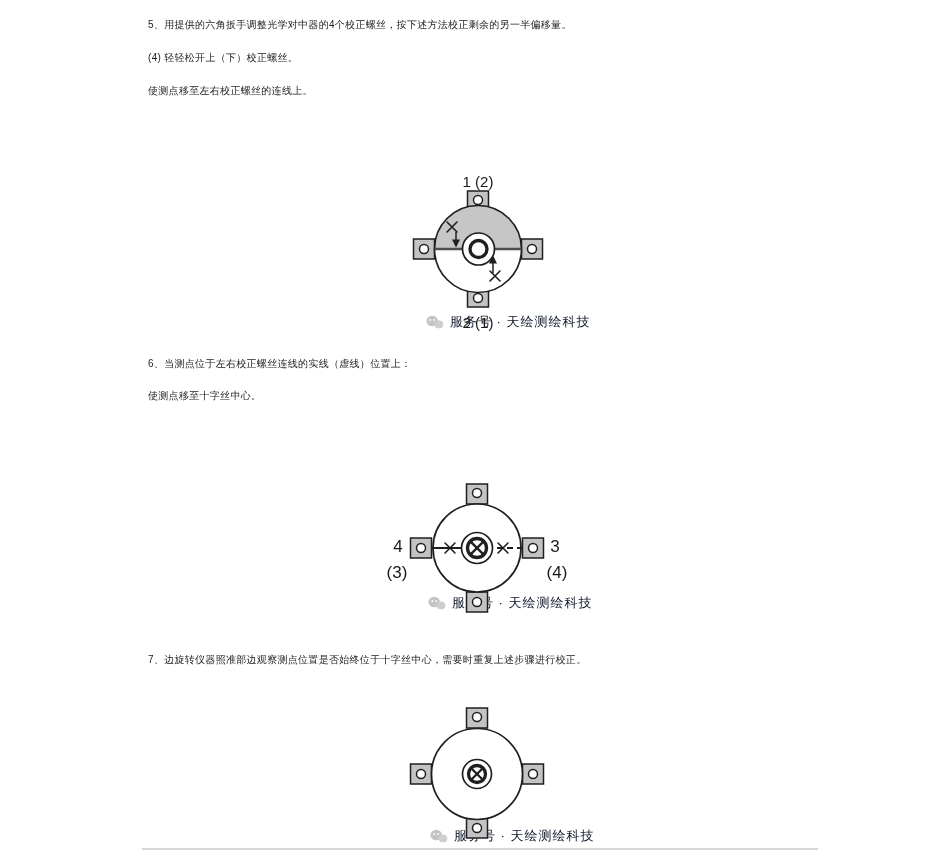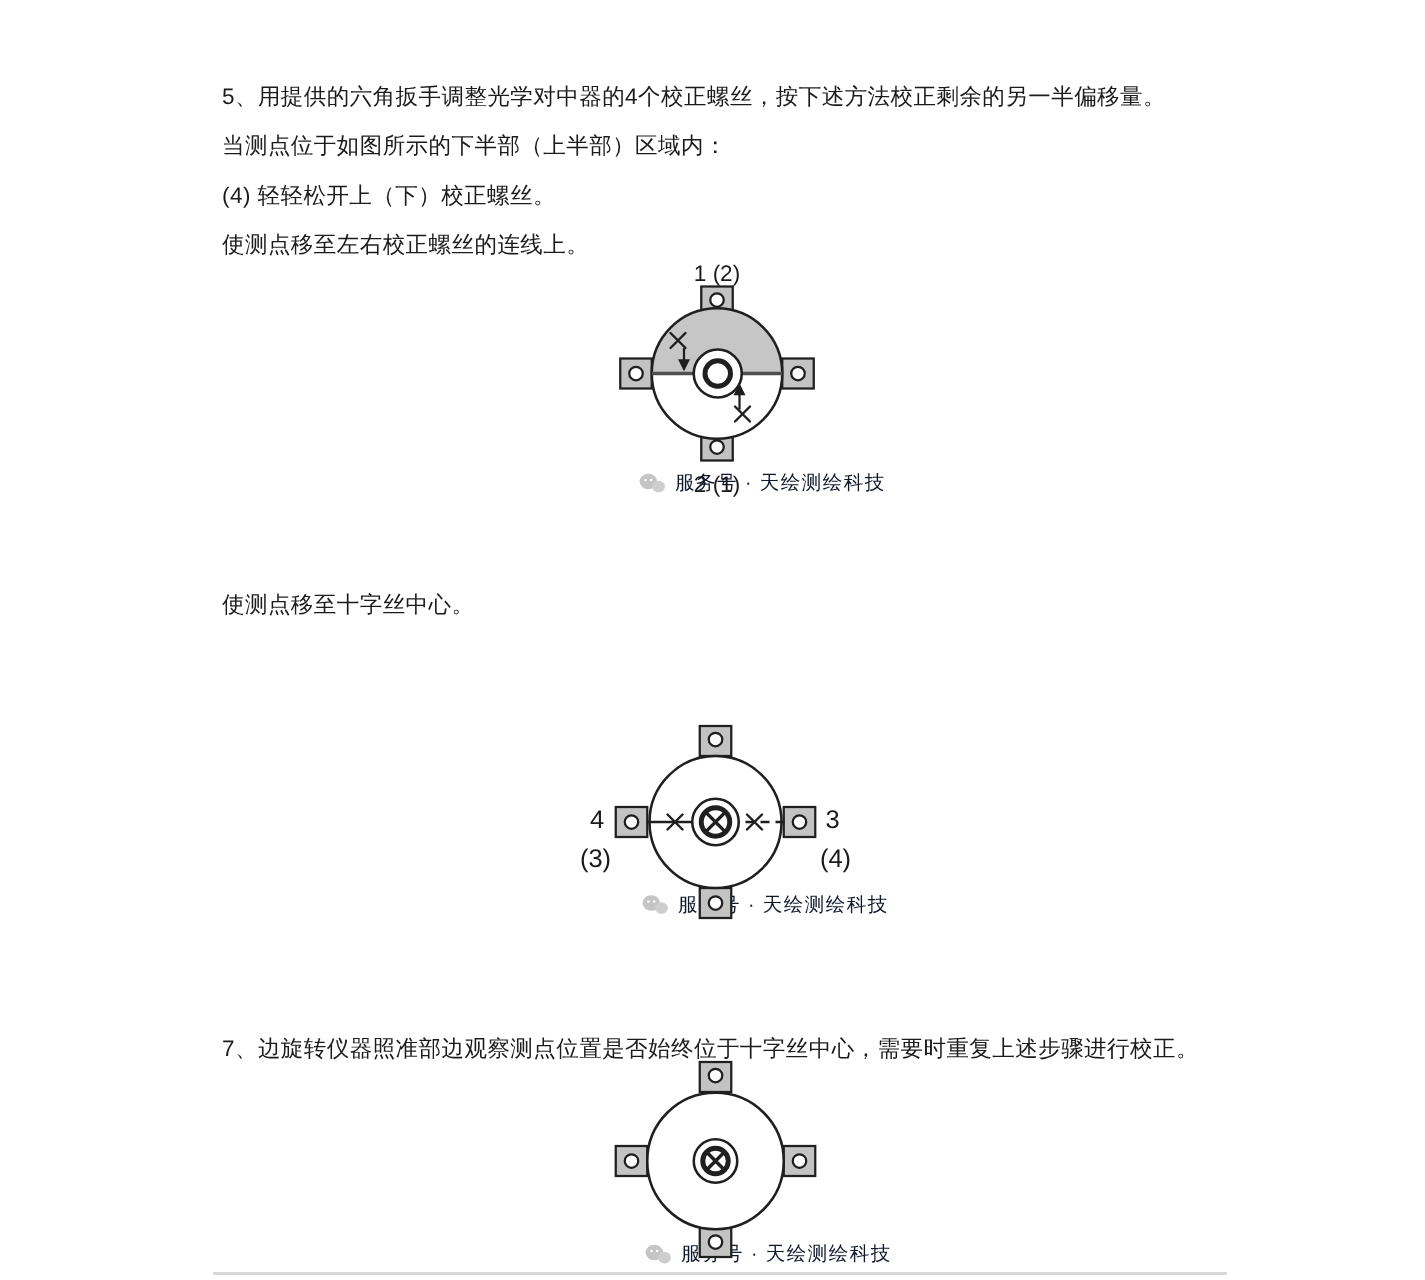--- a/index.html
+++ b/index.html
@@ -1,20 +1,20 @@
 <!DOCTYPE html>
 <html><head>
 <meta charset="utf-8">
 <style>
   * { margin:0; padding:0; box-sizing:border-box; }
   html,body { background:#ffffff; }
   body { font-family:"Liberation Sans","DejaVu Sans",sans-serif; }
   .page { position:relative; width:950px; height:853px; background:#ffffff; overflow:hidden; }
 
-  .textblock { position:absolute; color:#1b1b1b; font-size:15px;margin-top:40px; }
+  .textblock { position:absolute; color:#1b1b1b; font-size:10px; }
   .textblock p { height:33px; line-height:33px; white-space:nowrap; letter-spacing:0.3px; }
   #sec6 p { height:32px; line-height:32px; }
   #sec7 { width:676px; }
   #sec7 p { height:auto; line-height:32px; white-space:normal; }
 
   .fig { position:absolute; }
   svg text { font-family:"Liberation Sans","DejaVu Sans",sans-serif; fill:#1a1a1a; }
 
   .screw  { fill:#c3c3c3; stroke:#1f1f1f; stroke-width:1.5; }
   .hole   { fill:#ffffff; stroke:#1f1f1f; stroke-width:1.5; }
@@ -34,21 +34,20 @@
                color:#0f172a; font-size:13px; letter-spacing:1px; white-space:nowrap; }
   .divider { position:absolute; background:#d8d8d8; }
 </style>
 </head>
 <body>
 
 <div class="page">
 
   <div class="textblock" id="sec5" style="left:148px; top:8px;">
     <p>5、用提供的六角扳手调整光学对中器的4个校正螺丝，按下述方法校正剩余的另一半偏移量。</p>
-    <p>当测点位于如图所示的下半部（上半部）区域内：</p>
     <p>(4) 轻轻松开上（下）校正螺丝。</p>
     <p>使测点移至左右校正螺丝的连线上。</p>
   </div>
 
   <div class="watermark" style="left:426px; top:313px;">
     <svg width="18" height="15" viewBox="0 0 18 15">
       <ellipse cx="6.2" cy="6" rx="5.8" ry="5.2" fill="#c4c4c4"></ellipse>
       <ellipse cx="13" cy="9.4" rx="4.3" ry="3.9" fill="#cecece"></ellipse>
       <circle cx="4.3" cy="5" r="0.9" fill="#ffffff"></circle>
       <circle cx="8.1" cy="5" r="0.9" fill="#ffffff"></circle>
@@ -95,20 +94,21 @@
     <g>
       <path class="xmark" d="M 122 101 L 132 111 M 132 101 L 122 111"></path>
       <line class="arrowline" x1="125" y1="103" x2="125" y2="93"></line>
       <polygon class="arrowhead" points="121,93.5 129,93.5 125,85.5"></polygon>
     </g>
 
     <text x="110" y="158" font-size="15" text-anchor="middle">2 (1)</text>
   </svg>
 
   <div class="textblock" id="sec6" style="left:148px; top:348px;">
+    <p>6、当测点位于左右校正螺丝连线的实线（虚线）位置上：</p>
     <p>使测点移至十字丝中心。</p>
   </div>
 
   <div class="watermark" style="left:428px; top:594px;">
     <svg width="18" height="15" viewBox="0 0 18 15">
       <ellipse cx="6.2" cy="6" rx="5.8" ry="5.2" fill="#c4c4c4"></ellipse>
       <ellipse cx="13" cy="9.4" rx="4.3" ry="3.9" fill="#cecece"></ellipse>
       <circle cx="4.3" cy="5" r="0.9" fill="#ffffff"></circle>
       <circle cx="8.1" cy="5" r="0.9" fill="#ffffff"></circle>
     </svg>

